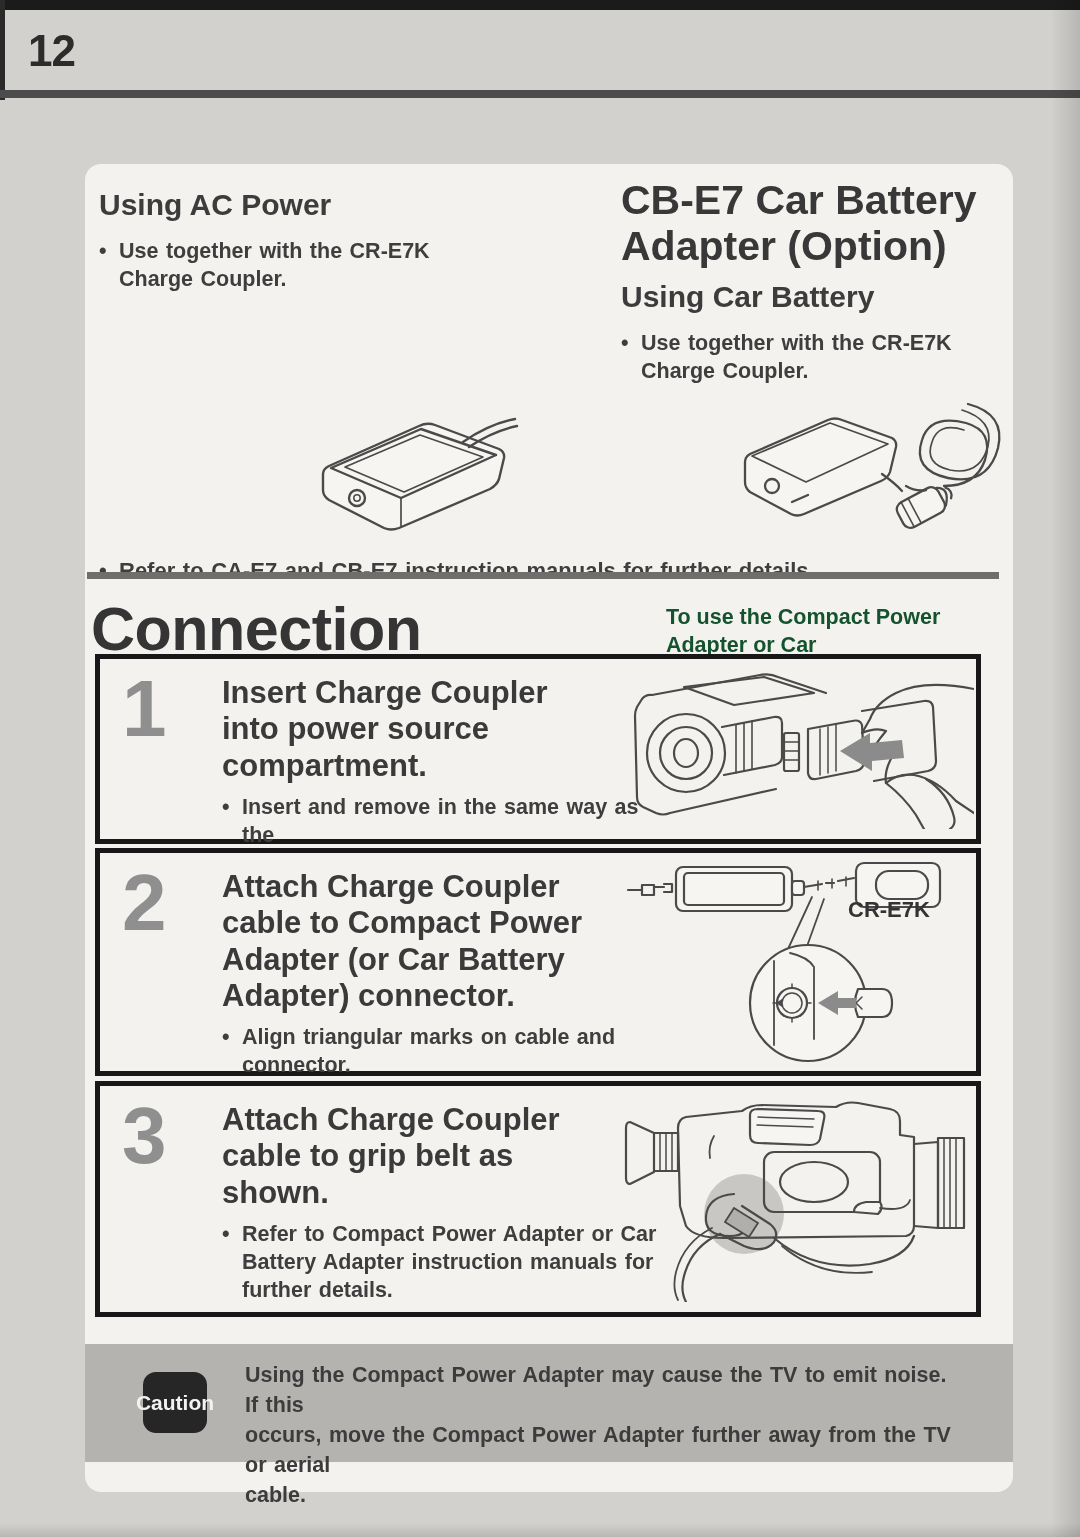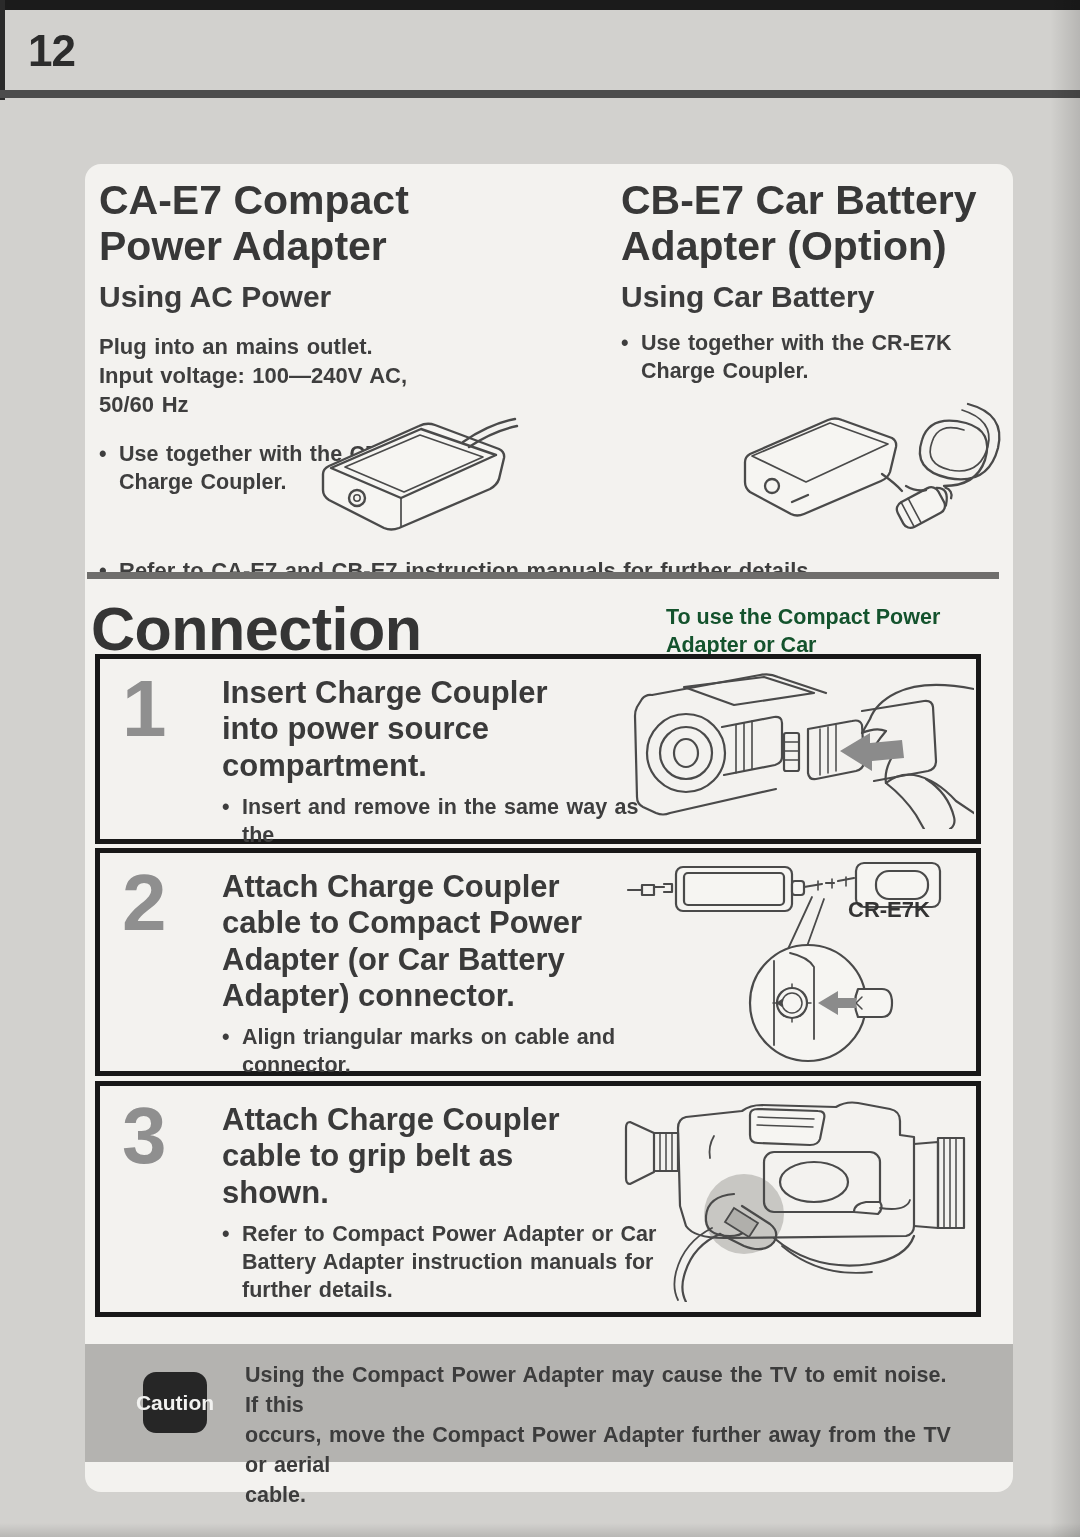--- a/index.html
+++ b/index.html
@@ -75,26 +75,21 @@
 
 <div class="page">
   <div class="top-edge"></div>
   <div class="left-edge"></div>
   <div class="page-number">12</div>
   <div class="header-rule"></div>
 
   <div class="card">
 
     <section class="col left">
-      <h1 class="h1">CA-E7 Compact
-Power Adapter</h1>
       <h2 class="h2">Using AC Power</h2>
-      <p class="body-text">Plug into an mains outlet.
-Input voltage: 100—240V AC,
-50/60 Hz</p>
       <ul class="bullets">
         <li><span class="li-text">Use together with the CR-E7K
 Charge Coupler.</span></li>
       </ul>
     </section>
 
     <section class="col right">
       <h1 class="h1">CB-E7 Car Battery
 Adapter (Option)</h1>
       <h2 class="h2">Using Car Battery</h2>

